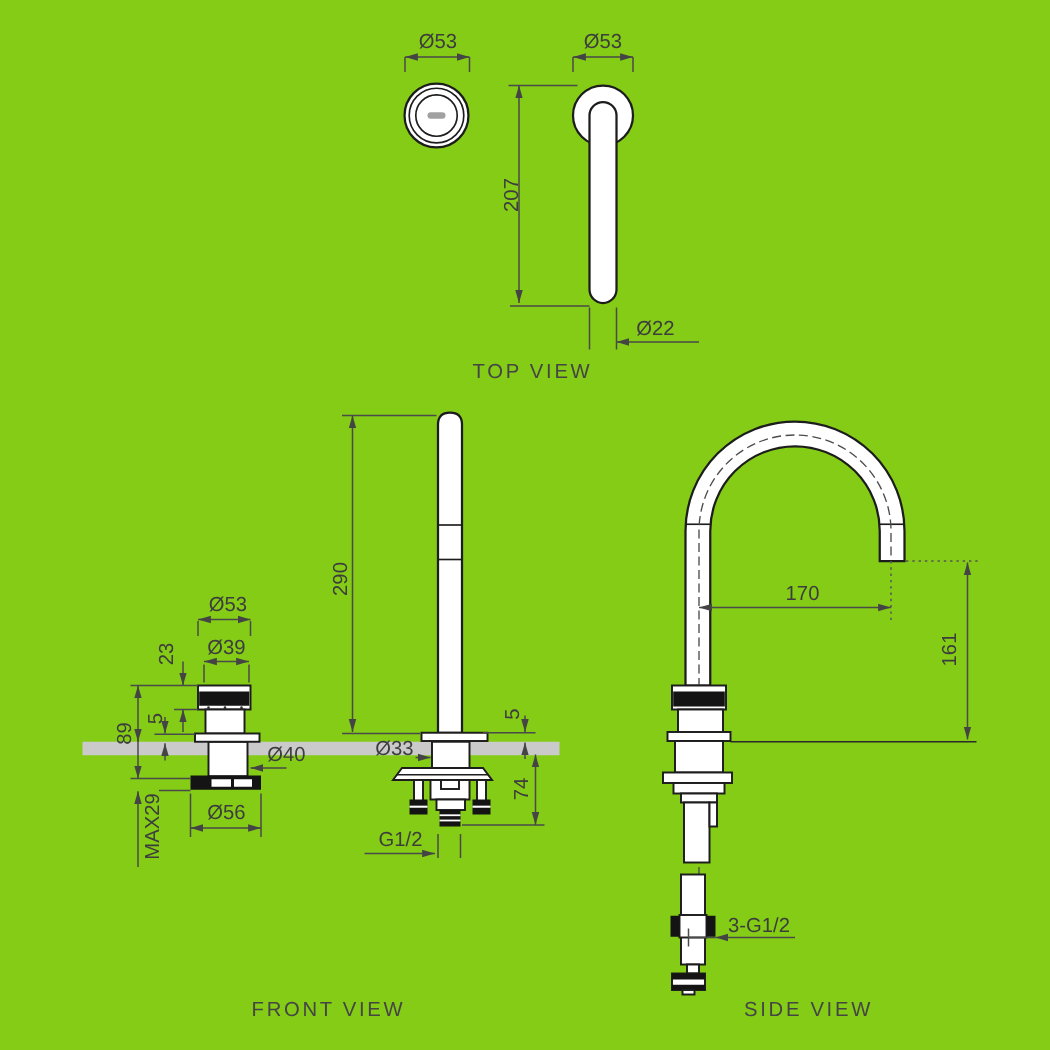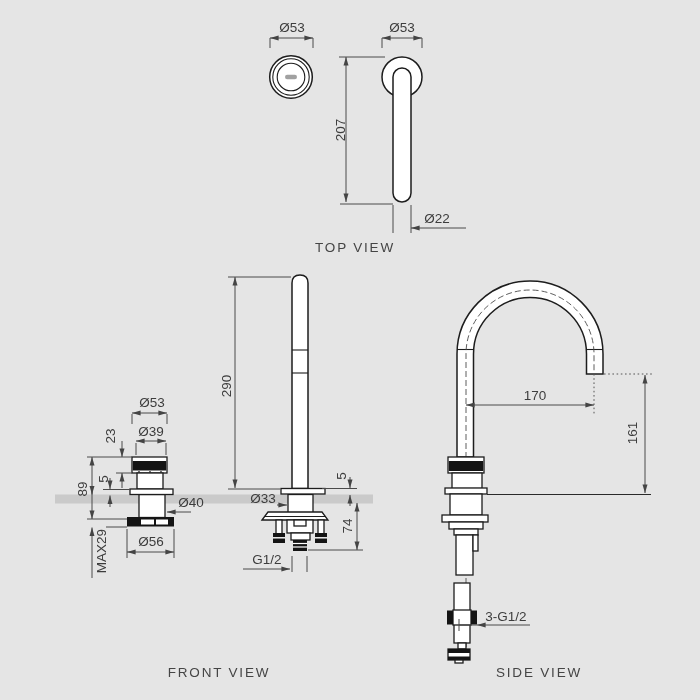--- a/index.html
+++ b/index.html
@@ -1,16 +1,16 @@
 <!DOCTYPE html>
 <html><head>
 <meta charset="utf-8">
 <style>
   html,body{margin:0;padding:0;background:#fff;}
-  .canvas{width:700px;height:700px;position:relative;background:#e5e5e5;overflow:hidden;}
+  .canvas{width:700px;height:700px;position:relative;background:#84cc16;overflow:hidden;}
   svg{display:block;}
   text{font-family:"Liberation Sans","DejaVu Sans",sans-serif;fill:#3d3d3d;font-size:13.5px;}
   text.rot{font-size:13.5px;}
   text.viewlabel{font-size:13.5px;letter-spacing:1.8px;fill:#454545;}
   .dim{stroke:#4a4a4a;stroke-width:1;fill:none;}
   .dot{stroke:#555;stroke-width:1;fill:none;stroke-dasharray:1.6,2.6;}
   .cl{stroke:#4c4c4c;stroke-width:0.9;fill:none;stroke-dasharray:6,3;}
   .o15{stroke:#1d1d1d;stroke-width:1.5;fill:#fff;}
   .o13{stroke:#1d1d1d;stroke-width:1.3;fill:#fff;}
   .o11{stroke:#1d1d1d;stroke-width:1.1;fill:none;}

